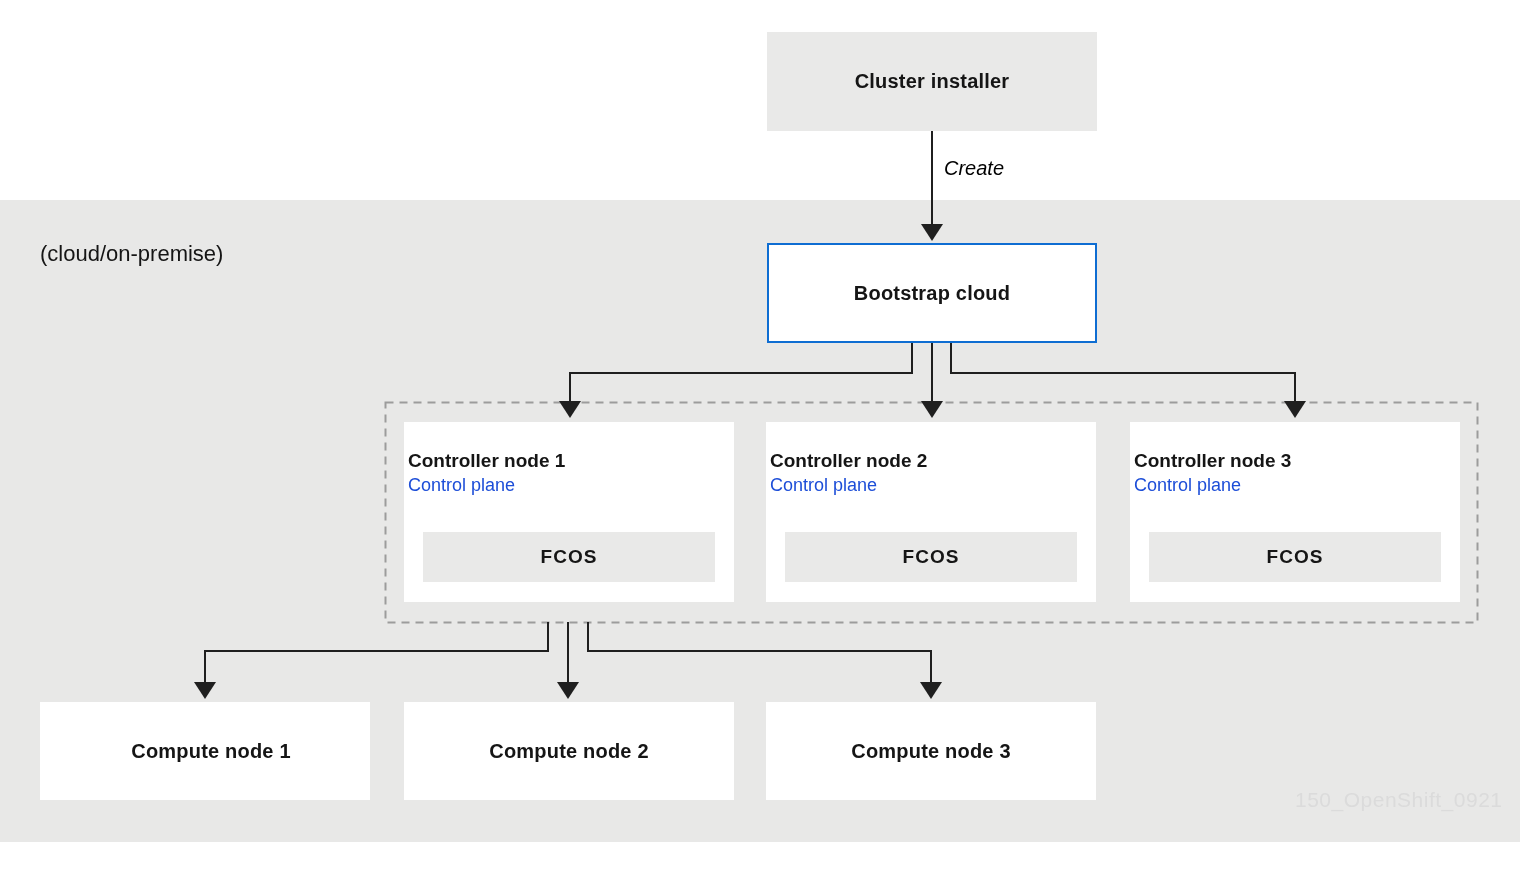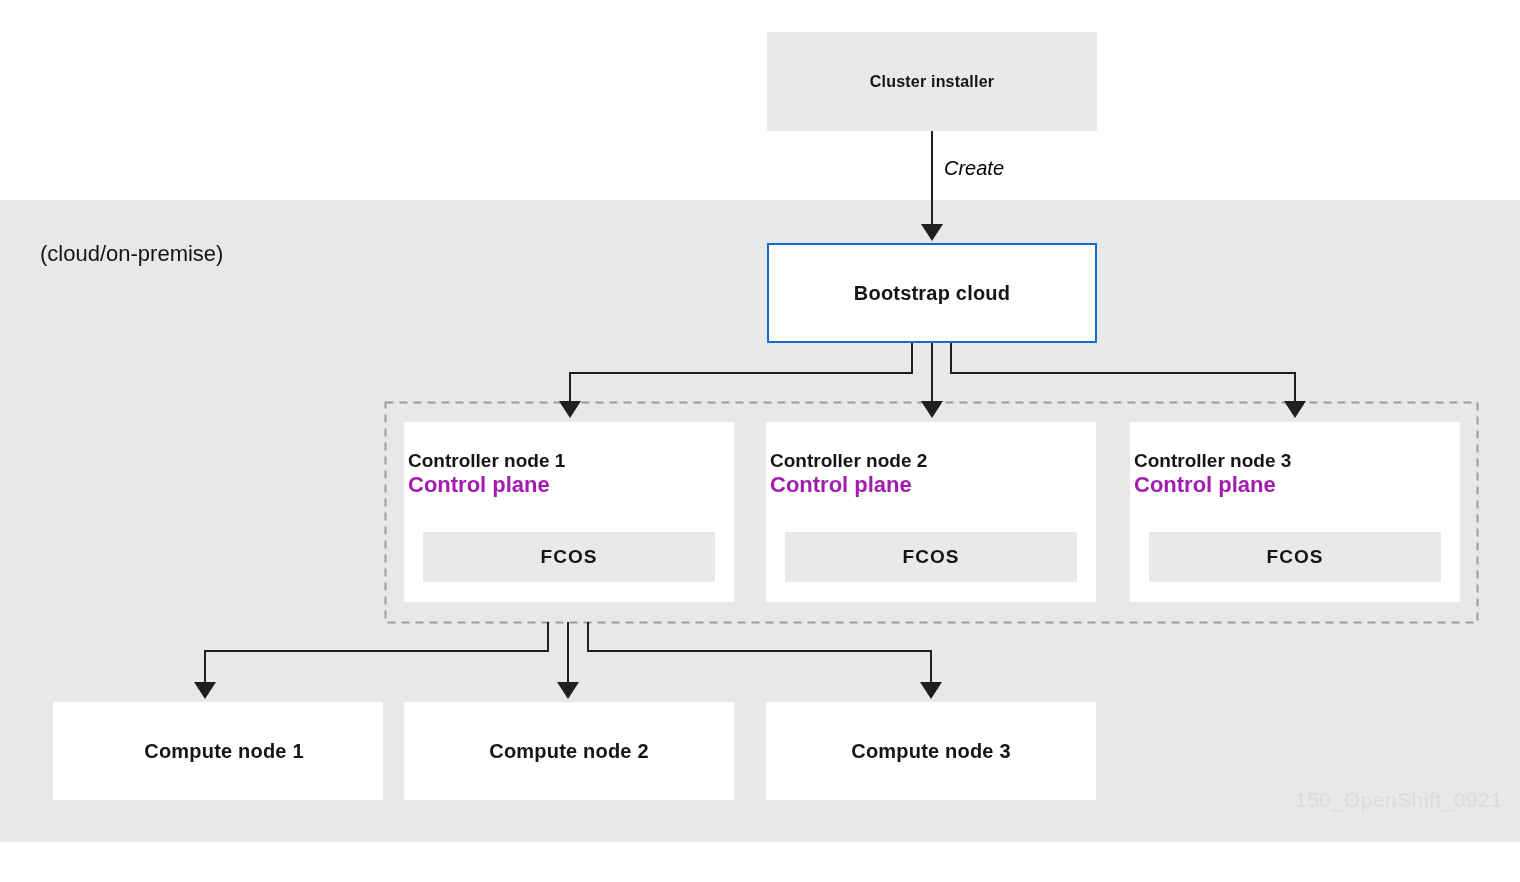--- a/index.html
+++ b/index.html
@@ -11,38 +11,38 @@
   }
   .panel{
     position:absolute;left:0;top:200px;width:1520px;height:642px;
     background:#e8e8e7;
   }
   .svg-layer{position:absolute;left:0;top:0;z-index:1;}
   .box{position:absolute;box-sizing:border-box;z-index:2;}
   .gray-box{
     background:#e9e9e8;
     display:flex;align-items:center;justify-content:center;
-    font-size:16px;font-weight:600;letter-spacing:.2px;
+    font-size:20px;font-weight:600;letter-spacing:.2px;
   }
   .white-box{
     background:#ffffff;
     display:flex;align-items:center;justify-content:center;
     font-size:20px;font-weight:600;letter-spacing:.2px;
   }
   .bootstrap{
     background:#ffffff;border:2px solid #0e6dd2;
     display:flex;align-items:center;justify-content:center;
     font-size:20px;font-weight:600;letter-spacing:.2px;
   }
   .controller{
     background:#ffffff;padding:26px 19px 0 4px;
     display:block;
   }
   .controller .title{font-size:19px;font-weight:700;line-height:25px;}
-  .controller .subtitle{font-size:22px;font-weight:700;line-height:24px;color:#a21caf;}
+  .controller .subtitle{font-size:18px;font-weight:400;line-height:24px;color:#1d4ed8;}
   .fcos{
     position:absolute;left:19px;right:19px;top:110px;height:50px;
     background:#e9e9e8;
     display:flex;align-items:center;justify-content:center;
     font-size:19px;font-weight:600;letter-spacing:1px;
   }
   .datacenter-label{position:absolute;left:40px;top:240px;z-index:2;}
   .datacenter-label .dc-title{font-size:27px;font-weight:700;line-height:32px;letter-spacing:.2px;}
   .datacenter-label .dc-sub{font-size:22px;font-weight:400;line-height:28px;}
   .create-label{
@@ -116,21 +116,21 @@
 </div>
 
 <div class="box controller" style="left:1130px;top:422px;width:330px;height:180px;">
   <div class="title">Controller node 3</div>
   <div class="subtitle">Control plane</div>
   <div class="fcos">
     <span>FCOS</span>
   </div>
 </div>
 
-<div class="box white-box" style="left:53px;top:702px;width:330px;height:98px;padding-left:12px;">
+<div class="box white-box" style="left:40px;top:702px;width:330px;height:98px;padding-left:12px;">
   <span>Compute node 1</span>
 </div>
 
 <div class="box white-box" style="left:404px;top:702px;width:330px;height:98px;">
   <span>Compute node 2</span>
 </div>
 
 <div class="box white-box" style="left:766px;top:702px;width:330px;height:98px;">
   <span>Compute node 3</span>
 </div>

